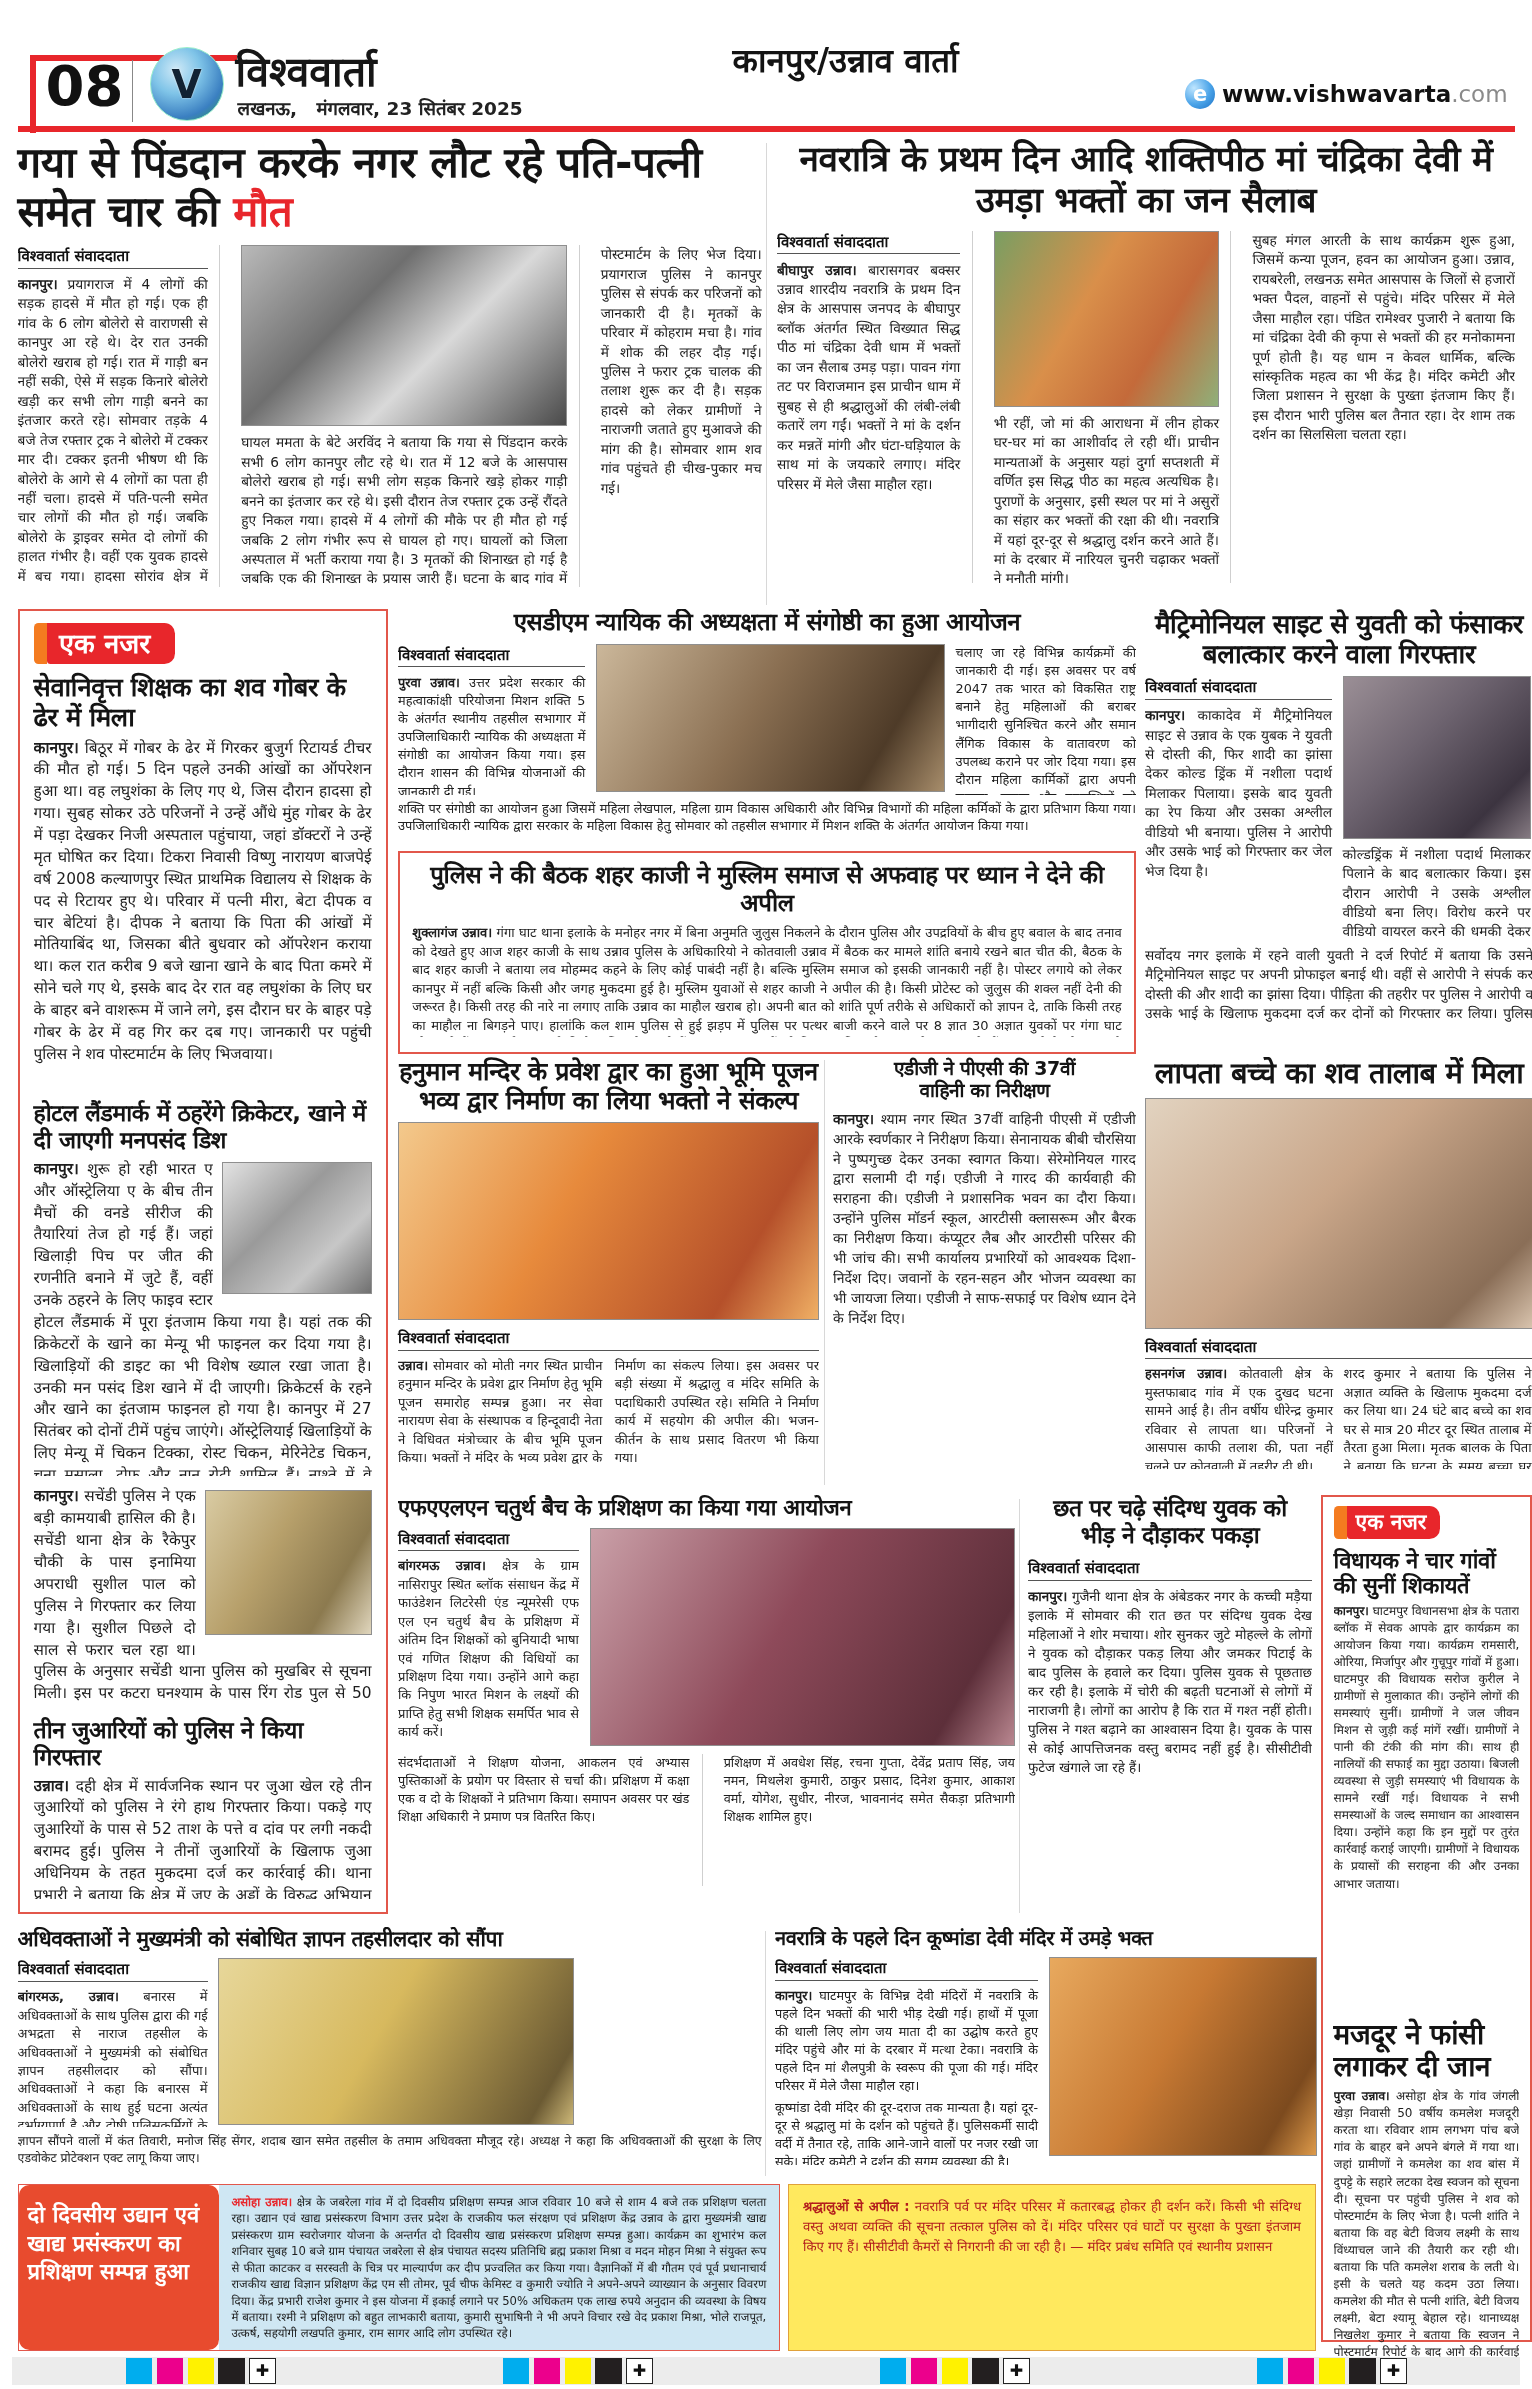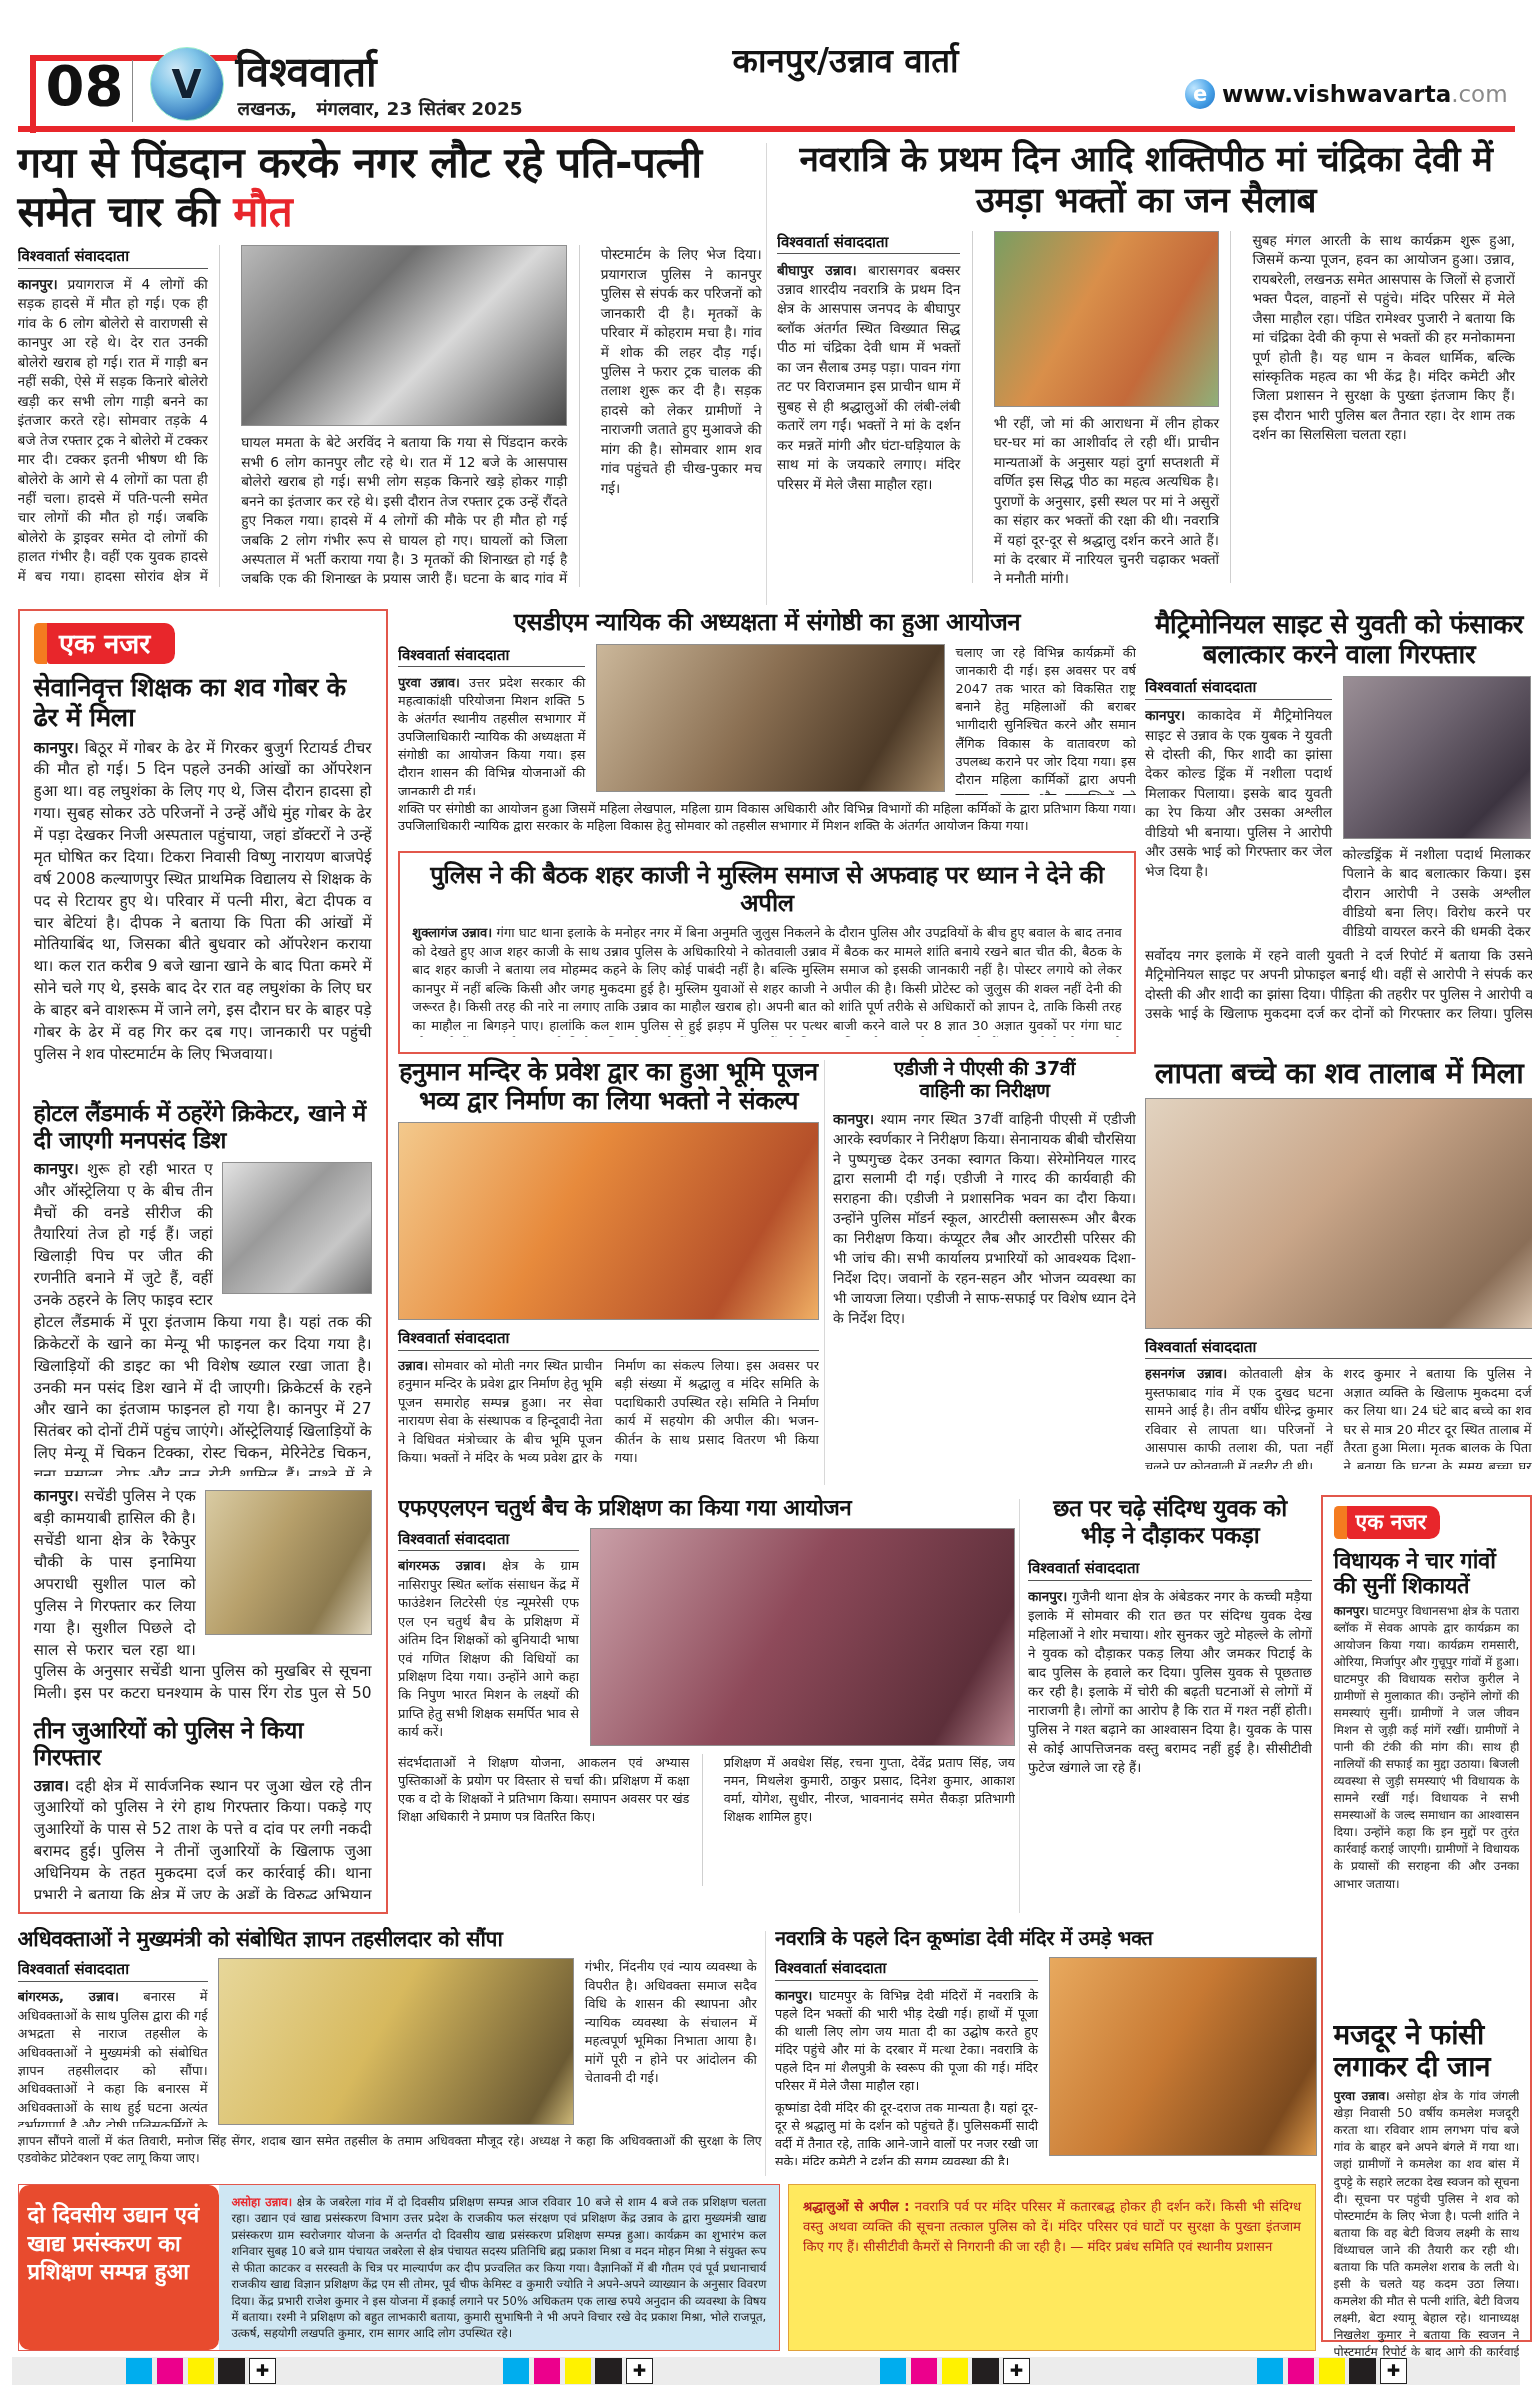--- a/index.html
+++ b/index.html
@@ -279,23 +279,20 @@
   <div class="abs" style="left:17.6px;top:1927px;width:744px;height:251px;">
     <div class="hl nowrap" style="font-size:21px;">अधिवक्ताओं ने मुख्यमंत्री को संबोधित ज्ञापन तहसीलदार को सौंपा</div>
     <div class="cols clip" style="margin-top:7px;height:169px;gap:10.6px;">
       <div style="width:190px;">
         <span class="byline sm">विश्ववार्ता संवाददाता</span>
         <p class="bd" style="font-size:13px;"><b>बांगरमऊ, उन्नाव।</b> <span>बनारस में अधिवक्ताओं के साथ पुलिस द्वारा की गई अभद्रता से नाराज तहसील के अधिवक्ताओं ने मुख्यमंत्री को संबोधित ज्ञापन तहसीलदार को सौंपा। अधिवक्ताओं ने कहा कि बनारस में अधिवक्ताओं के साथ हुई घटना अत्यंत दुर्भाग्यपूर्ण है और दोषी पुलिसकर्मियों के विरुद्ध कठोर कार्रवाई होनी चाहिए।</span></p>
       </div>
       <div style="width:356px;">
         <div class="photo ph-adv" style="width:356px;height:167px;"></div>
       </div>
-      <div style="width:172px;">
-        <p class="bd" style="font-size:13px;"><span>गंभीर, निंदनीय एवं न्याय व्यवस्था के विपरीत है। अधिवक्ता समाज सदैव विधि के शासन की स्थापना और न्यायिक व्यवस्था के संचालन में महत्वपूर्ण भूमिका निभाता आया है। मांगें पूरी न होने पर आंदोलन की चेतावनी दी गई।</span></p>
-      </div>
     </div>
     <p class="bd clip" style="margin-top:5.3px;height:37px;font-size:12.3px;"><span>ज्ञापन सौंपने वालों में कंत तिवारी, मनोज सिंह सेंगर, शदाब खान समेत तहसील के तमाम अधिवक्ता मौजूद रहे। अध्यक्ष ने कहा कि अधिवक्ताओं की सुरक्षा के लिए एडवोकेट प्रोटेक्शन एक्ट लागू किया जाए।</span></p>
   </div>
 
   <div class="abs sep-v" style="left:765px;top:1931px;height:245px;"></div>
 
   <div class="ab abs" style="left:775px;top:1927px;width:542px;height:250px;position:absolute;">
     <div class="hl nowrap" style="font-size:20px;">नवरात्रि के पहले दिन कूष्मांडा देवी मंदिर में उमड़े भक्त</div>
     <div class="cols clip" style="margin-top:7px;height:208px;gap:10.6px;">
       <div style="width:263px;">

